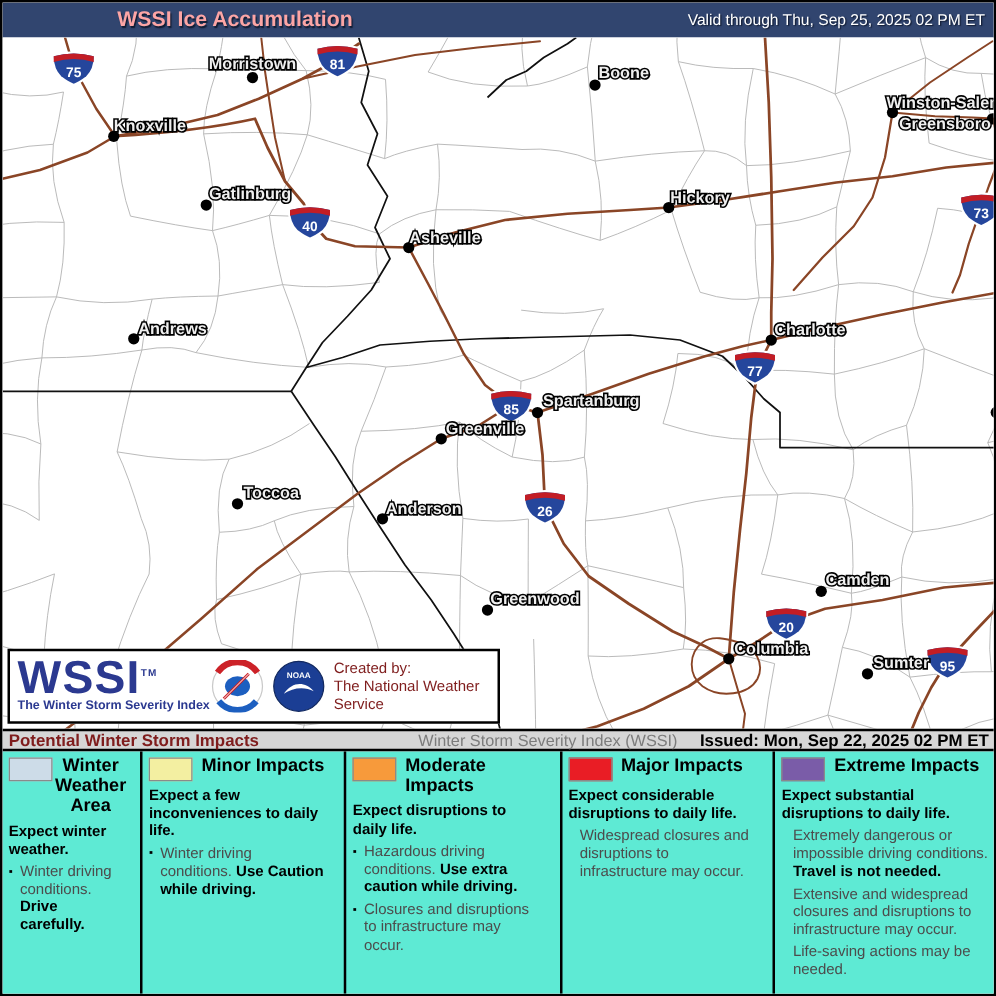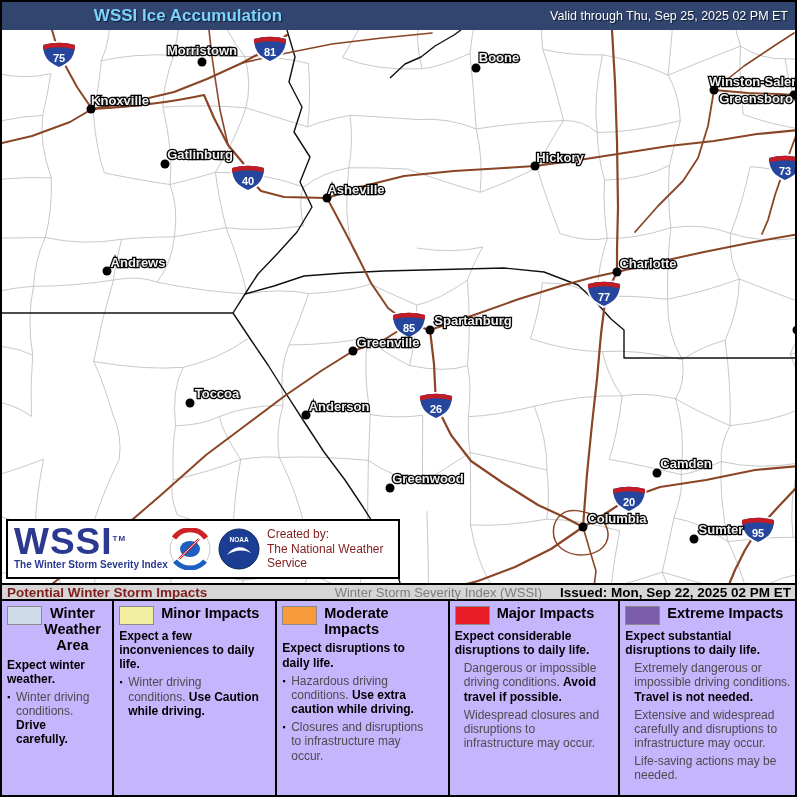--- a/index.html
+++ b/index.html
@@ -1,20 +1,20 @@
 <!DOCTYPE html>
 <html><head>
 <meta charset="utf-8">
 <style>
   html,body{margin:0;padding:0;background:#fff;}
   *{box-sizing:border-box;}
   #page{width:797px;height:797px;border:2px solid #000;font-family:"Liberation Sans",sans-serif;display:flex;flex-direction:column;overflow:hidden;background:#fff;}
   
   #hdr{height:28px;background:#31456f;position:relative;flex:0 0 auto;}
-  #hdr .title{position:absolute;left:0;top:0;width:372px;height:28px;line-height:28px;text-align:center;color:#7dd3fc;font-weight:bold;font-size:17px;text-shadow:1px 1px 1px #101a30;}
+  #hdr .title{position:absolute;left:0;top:0;width:372px;height:28px;line-height:28px;text-align:center;color:#fca5a5;font-weight:bold;font-size:17px;text-shadow:1px 1px 1px #101a30;}
   #hdr .valid{position:absolute;right:7px;top:0;height:39px;line-height:28px;color:#fff;font-size:12.5px;text-shadow:1px 1px 1px #101a30;}
   
   #map{position:relative;height:553px;background:#fff;overflow:hidden;flex:0 0 auto;}
   #map svg{display:block;}
   .county{stroke:#b5b5b5;stroke-width:.75;fill:none;}
   .stateline{stroke:#111;stroke-width:1.4;fill:none;stroke-linejoin:round;}
   .road{stroke:#8a4526;fill:none;stroke-linejoin:round;stroke-linecap:round;}
   .citydot{fill:#000;}
   .citylbl{font-family:"Liberation Sans",sans-serif;font-size:13px;font-weight:bold;fill:#efefef;stroke:#000;stroke-width:2.6;paint-order:stroke;text-anchor:middle;}
   .shnum{font-family:"Liberation Sans",sans-serif;font-size:11px;font-weight:bold;fill:#fff;text-anchor:middle;stroke:none;}
@@ -26,21 +26,21 @@
   #wssiblk .tag{font-size:10px;font-weight:bold;color:#2b3990;white-space:nowrap;margin-top:1px;}
   #wssiblk .strip{display:flex;gap:2px;margin-top:2px;}
   .logocircle{flex:0 0 auto;}
   #createdby{font-size:12px;color:#7f1d1d;line-height:1.22;}
   
   #statusbar{height:18px;flex:0 0 auto;background:#d6d6d6;border-top:2px solid #000;border-bottom:2px solid #000;display:flex;align-items:center;position:relative;}
   #statusbar .l{position:absolute;left:5px;font-weight:bold;font-size:13.5px;color:#7f1d1d;white-space:nowrap;}
   #statusbar .c{position:absolute;left:240px;width:300px;text-align:right;font-size:13px;color:#7c7c7c;white-space:nowrap;}
   #statusbar .r{position:absolute;right:4px;font-weight:bold;font-size:13.5px;color:#000;white-space:nowrap;}
   
-  #legend{flex:1 1 auto;display:grid;background:#c4b5fd;gap:10px;}
+  #legend{flex:1 1 auto;display:grid;background:#5eead4;gap:10px;}
   .lcol{border-left:2px solid #000;padding:4px 4px 2px 5px;overflow:hidden;}
   .lcol:first-child{border-left:none;}
   .lhead{display:flex;align-items:flex-start;margin-bottom:2px;}
   .lswatch{width:35px;height:19px;border:1px solid #8a8a8a;flex:0 0 auto;margin-top:1px;}
   .ltitle{font-weight:bold;font-size:14.5px;color:#000;margin-left:7px;line-height:1.12;}
   .lcol.center-title .ltitle{flex:1;text-align:center;margin-left:2px;}
   .lblock{font-size:12px;line-height:1.18;margin:4px 0;color:#4c4c4c;}
   .lblock.bullet{display:flex;}
   .lblock.bullet .mk{flex:0 0 9px;font-size:9px;line-height:14px;color:#000;}
   .lblock.indent{padding-left:9px;}
@@ -517,28 +517,27 @@
           <span class="mk">▪</span>
           <span><span class="t-gray">Closures and disruptions to infrastructure may occur.</span></span>
         </div>
       </div>
       <div class="lcol">
         <div class="lhead">
           <span class="lswatch" style="background: rgb(233, 29, 37);"></span>
           <span class="ltitle">Major Impacts</span>
         </div>
         <div class="lblock "><span><span class="t-bold">Expect considerable disruptions to daily life.</span></span></div>
-        <div class="lblock indent"><span><span class="t-gray">Dangerous or impossible driving conditions. </span><span class="t-bold">Avoid travel if possible.</span></span></div>
         <div class="lblock indent"><span><span class="t-gray">Widespread closures and disruptions to infrastructure may occur.</span></span></div>
       </div>
       <div class="lcol">
         <div class="lhead">
           <span class="lswatch" style="background: rgb(122, 92, 168);"></span>
           <span class="ltitle">Extreme Impacts</span>
         </div>
         <div class="lblock "><span><span class="t-bold">Expect substantial disruptions to daily life.</span></span></div>
         <div class="lblock indent"><span><span class="t-gray">Extremely dangerous or impossible driving conditions. </span><span class="t-bold">Travel is not needed.</span></span></div>
-        <div class="lblock indent"><span><span class="t-gray">Extensive and widespread carefully and disruptions to infrastructure may occur.</span></span></div>
+        <div class="lblock indent"><span><span class="t-gray">Extensive and widespread closures and disruptions to infrastructure may occur.</span></span></div>
         <div class="lblock indent"><span><span class="t-gray">Life-saving actions may be needed.</span></span></div>
       </div>
     </div>
 
 </div>
 
 </body></html>

